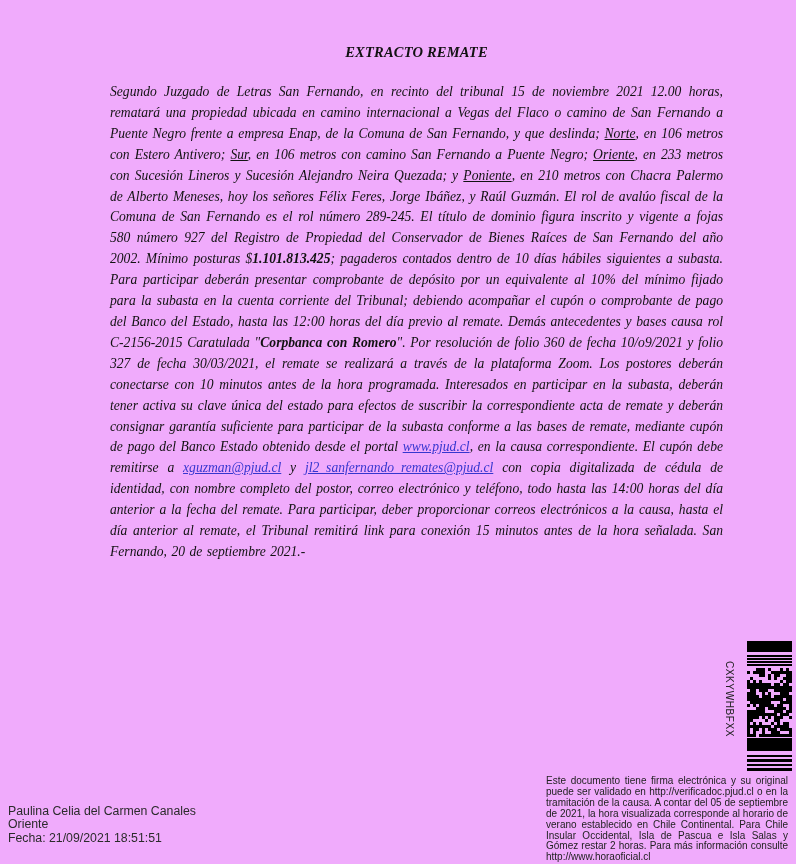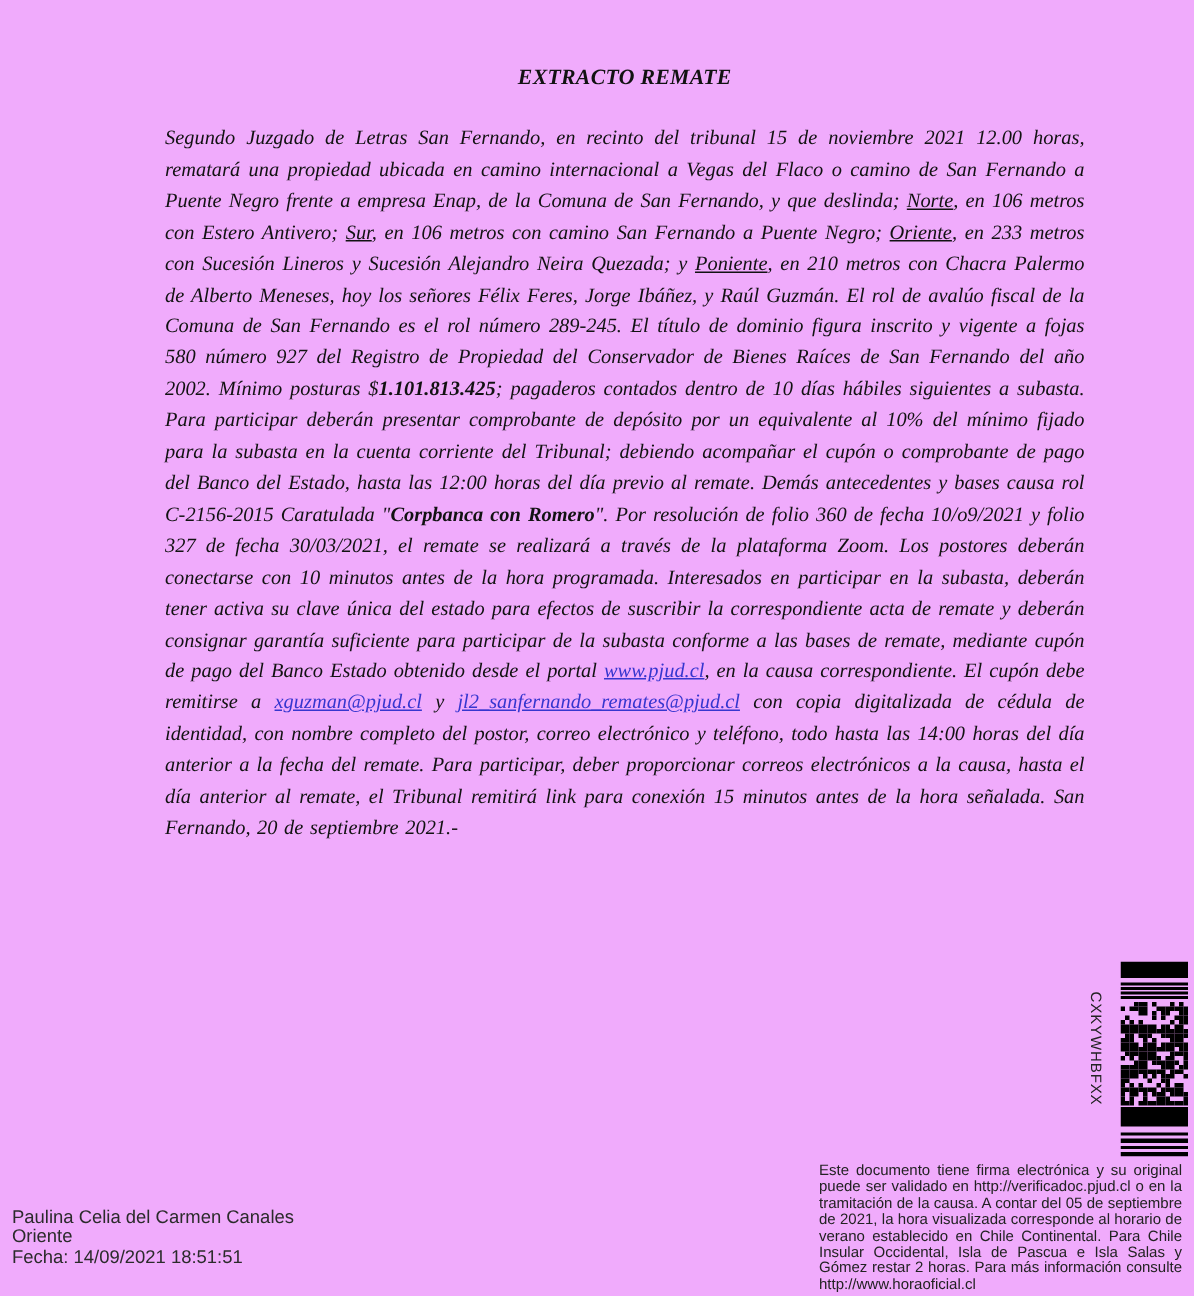--- a/index.html
+++ b/index.html
@@ -335,16 +335,16 @@
         <rect x="0" y="123" width="45" height="2" fill="#000"></rect>
         <rect x="0" y="127" width="45" height="3" fill="#000"></rect>
       </svg>
   </div>
 
   <div class="fine-print">Este documento tiene firma electrónica y su original puede ser validado en http://verificadoc.pjud.cl o en la tramitación de la causa. A contar del 05 de septiembre de 2021, la hora visualizada corresponde al horario de verano establecido en Chile Continental. Para Chile Insular Occidental, Isla de Pascua e Isla Salas y Gómez restar 2 horas. Para más información consulte http://www.horaoficial.cl</div>
 
   <div class="signature">
     <div>Paulina Celia del Carmen Canales</div>
     <div>Oriente</div>
-    <div>Fecha: 14/09/2021 18:51:51</div>
+    <div>Fecha: 21/09/2021 18:51:51</div>
   </div>
 
 </div>
 
 </body></html>

